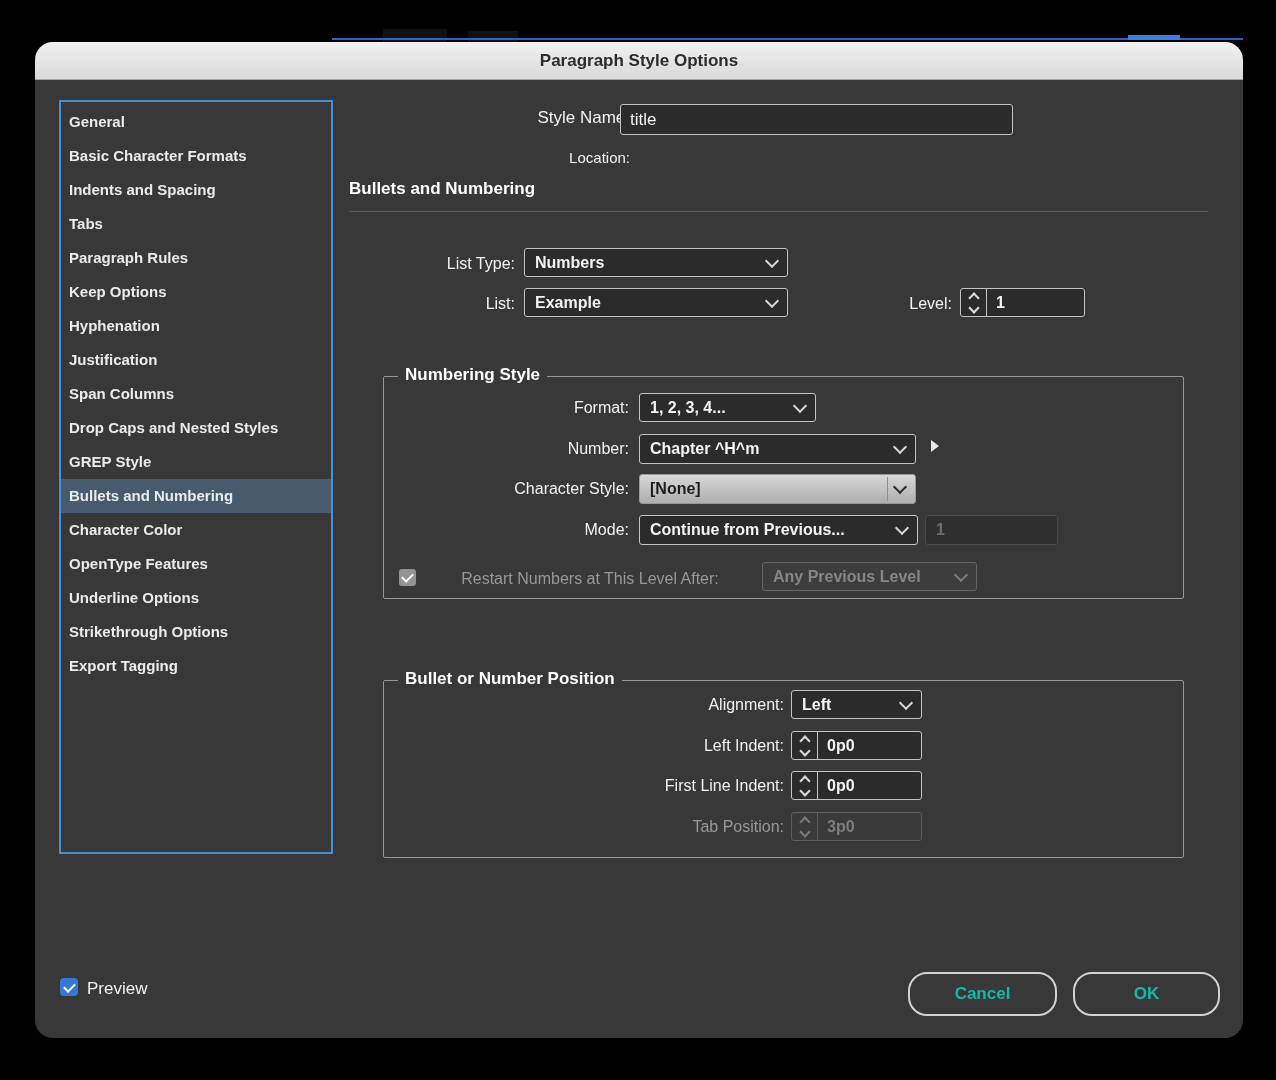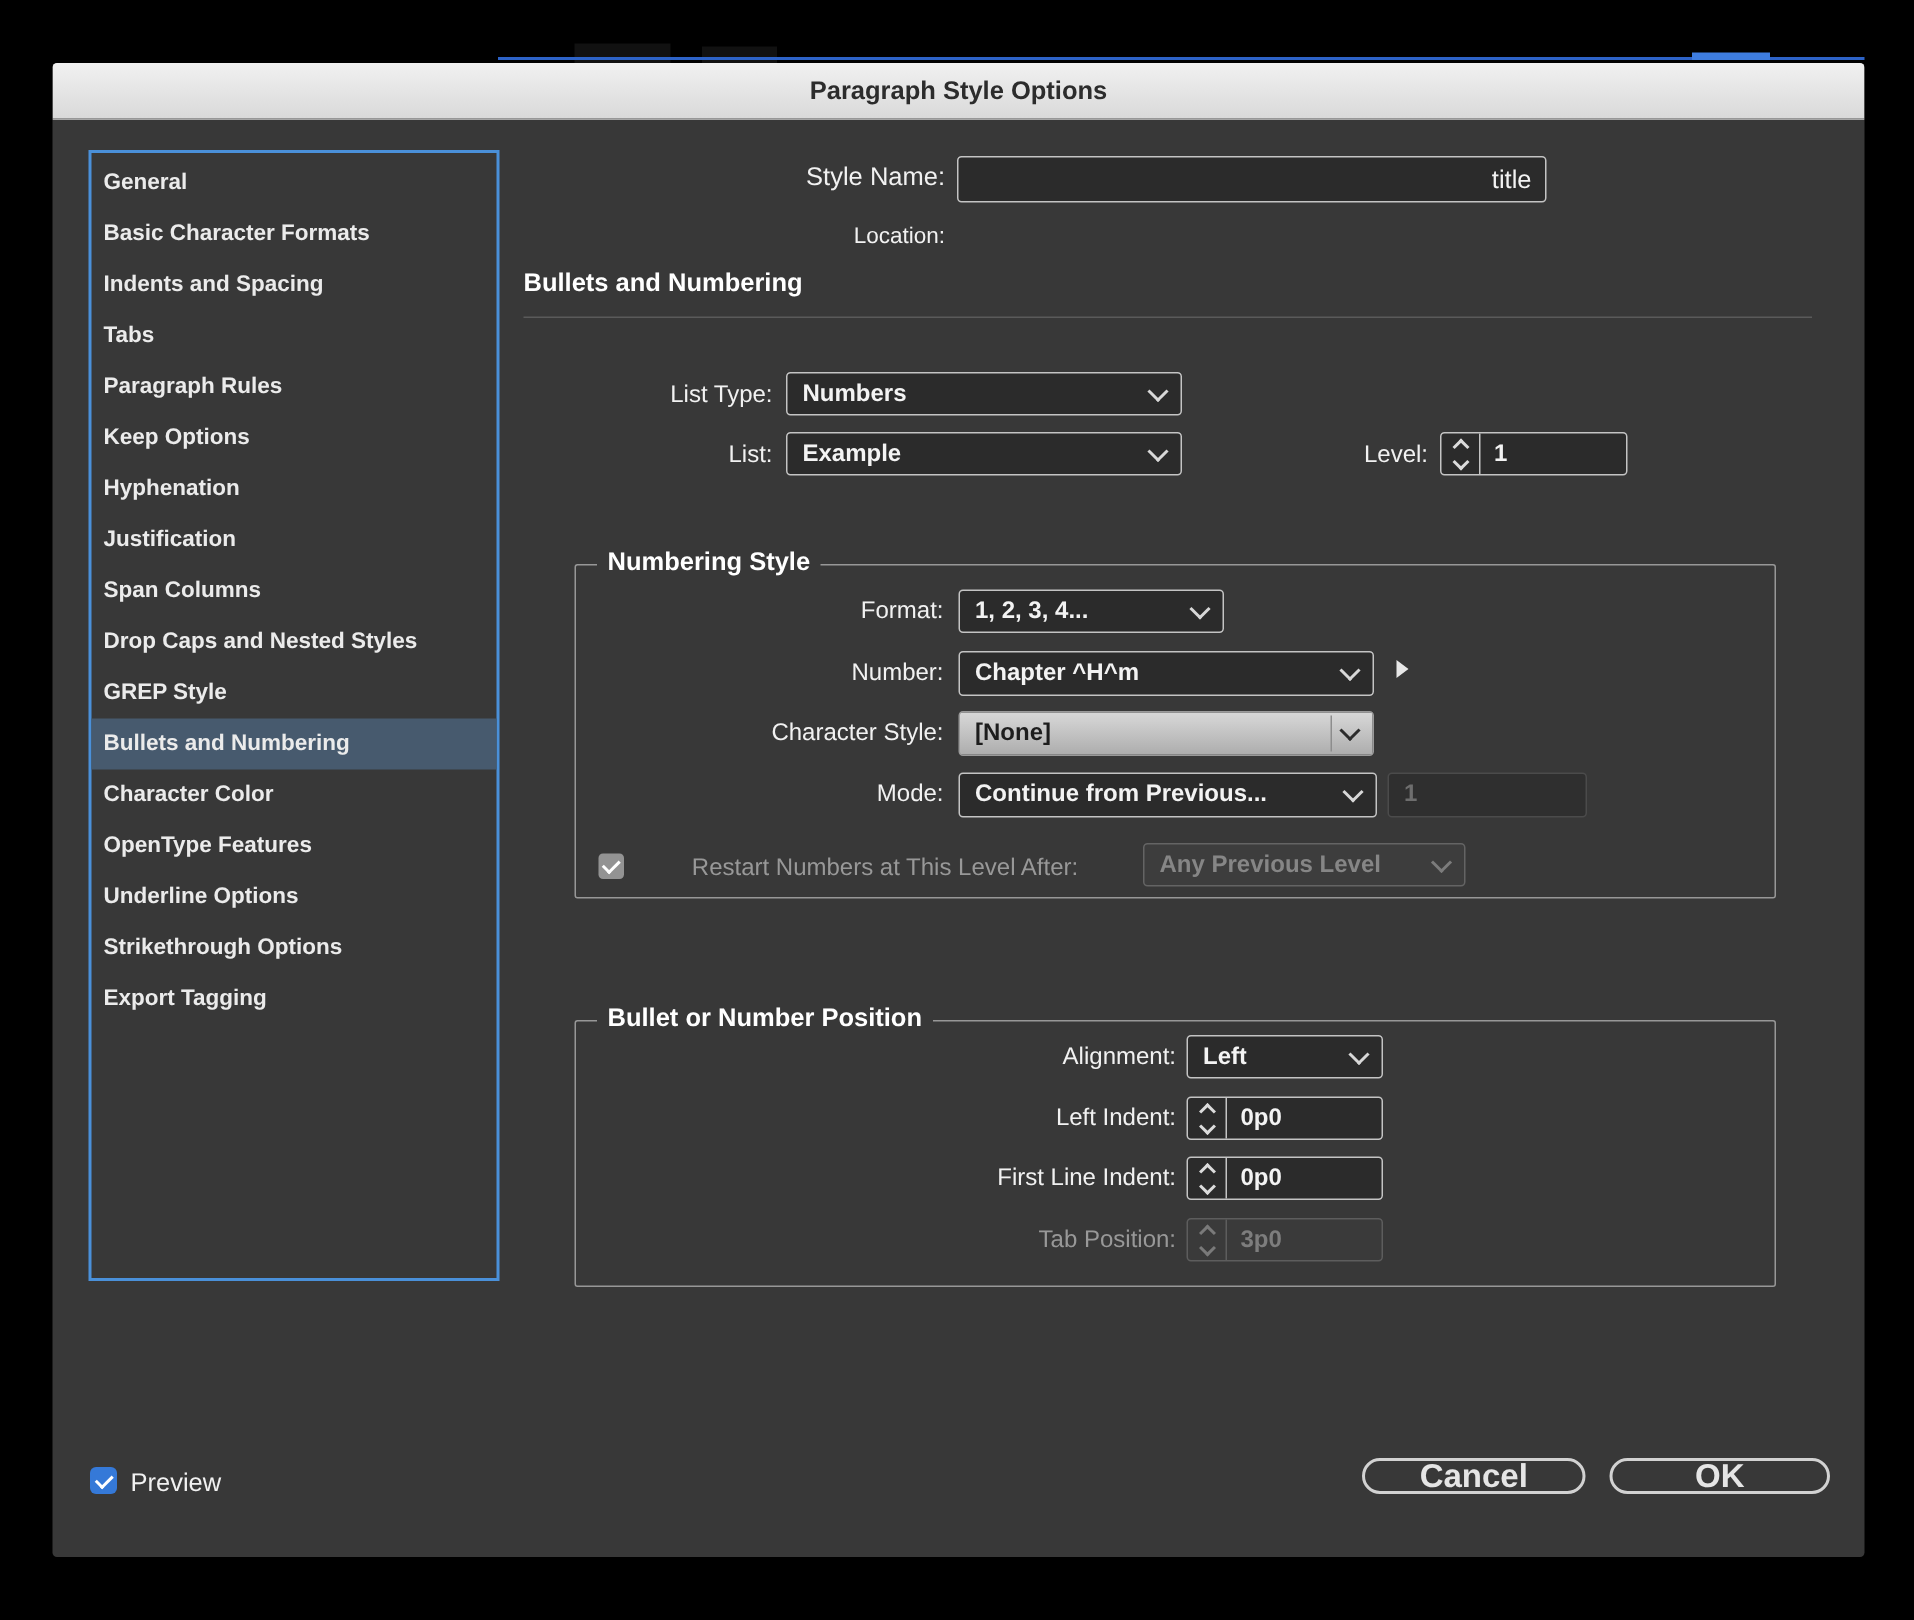--- a/index.html
+++ b/index.html
@@ -6,21 +6,21 @@
   body{width:1276px;height:1080px;background:#000;position:relative;overflow:hidden;
        font-family:"Liberation Sans",sans-serif;-webkit-font-smoothing:antialiased}
 
   
   .bg-tab{position:absolute;background:#111;height:13px;top:29px}
   .bg-line{position:absolute;top:38px;height:2px;background:#2d63c8}
   .bg-line-bright{position:absolute;top:35px;height:5px;background:#3e7de0}
 
   
   .dialog{position:absolute;left:35px;top:42px;width:1208px;height:996px;background:#383838;
-          border-radius:3px;overflow:hidden}
+          border-radius:18px;overflow:hidden}
   .titlebar{position:absolute;left:0;top:0;width:100%;height:38px;
             background:linear-gradient(#f1f1f1,#d9d9d9);border-bottom:1px solid #a6a6a6;
             box-sizing:border-box;color:#2c2c2c;font-size:17px;font-weight:600;
             text-align:center;line-height:37px}
 
   
   .sidebar{position:absolute;left:24px;top:58px;width:274px;height:754px;
            border:2px solid #4a90d9;box-sizing:border-box;padding-top:3px}
   .sb-item{height:34px;line-height:34px;padding-left:8px;font-size:15px;font-weight:600;color:#ebebeb}
   .sb-item.sel{background:#475a6e}
@@ -77,22 +77,22 @@
           font-size:17px;font-weight:700;color:#fff;white-space:nowrap}
 
   
   .checkbox{position:absolute;border-radius:4px;display:flex;align-items:center;justify-content:center}
   .checkbox.blue{width:18px;height:18px;background:#3579d8}
   .checkbox.gray{width:17px;height:17px;background:#939393;border-radius:3px}
   .checkmark{width:9px;height:5px;border-left:2px solid #fff;border-bottom:2px solid #fff;
              transform:rotate(-45deg);margin-top:-2px}
 
   
-  .btn{position:absolute;height:24px;border:2px solid #d2d2d2;border-radius:19px;
-       box-sizing:border-box;background:transparent;color:#e5e5e5;font-size:22px;font-weight:600;
+  .btn{position:absolute;height:44px;border:2px solid #d2d2d2;border-radius:19px;
+       box-sizing:border-box;background:transparent;color:#14b8a6;font-size:17px;font-weight:600;
        display:flex;align-items:center;justify-content:center;font-family:inherit;cursor:default}
 
   .flyout{position:absolute;width:0;height:0;border-top:6px solid transparent;
           border-bottom:6px solid transparent;border-left:8px solid #e8e8e8}
 </style>
 </head>
 <body>
 
 <div class="bg-tab" style="left:383px;width:64px"></div>
 <div class="bg-tab" style="left:468px;width:50px;top:31px;height:11px"></div>
@@ -117,21 +117,21 @@
     <div class="sb-item">GREP Style</div>
     <div class="sb-item sel">Bullets and Numbering</div>
     <div class="sb-item">Character Color</div>
     <div class="sb-item">OpenType Features</div>
     <div class="sb-item">Underline Options</div>
     <div class="sb-item">Strikethrough Options</div>
     <div class="sb-item">Export Tagging</div>
   </div>
 
   <div class="label big" style="left:420px;top:66px;width:175px">Style Name:</div>
-  <input class="input" style="left: 603px; top: 62px; width: 393px; height: 31px; text-align: right;" value="title">
+  <input class="input" style="left: 585px; top: 62px; width: 393px; height: 31px;" value="title">
   <div class="label sm" style="left:420px;top:107px;width:175px">Location:</div>
 
   <div class="heading" style="left:314px;top:137px">Bullets and Numbering</div>
   <div class="divider" style="left:314px;top:169px;width:859px"></div>
 
   <div class="label" style="left:280px;top:213px;width:200px">List Type:</div>
   <div class="dd" style="left:489px;top:206px;width:264px;height:29px">
     <span class="dd-val">Numbers</span>
     <span class="dd-chev"></span>
   </div>

